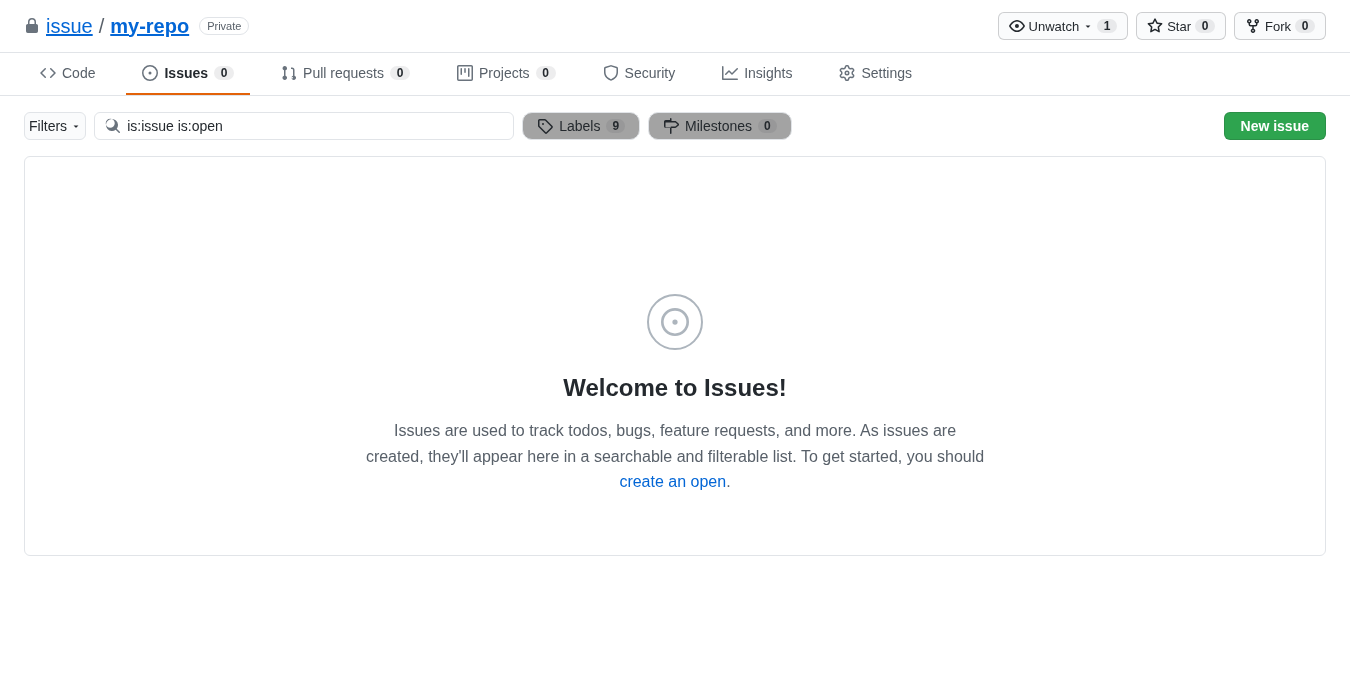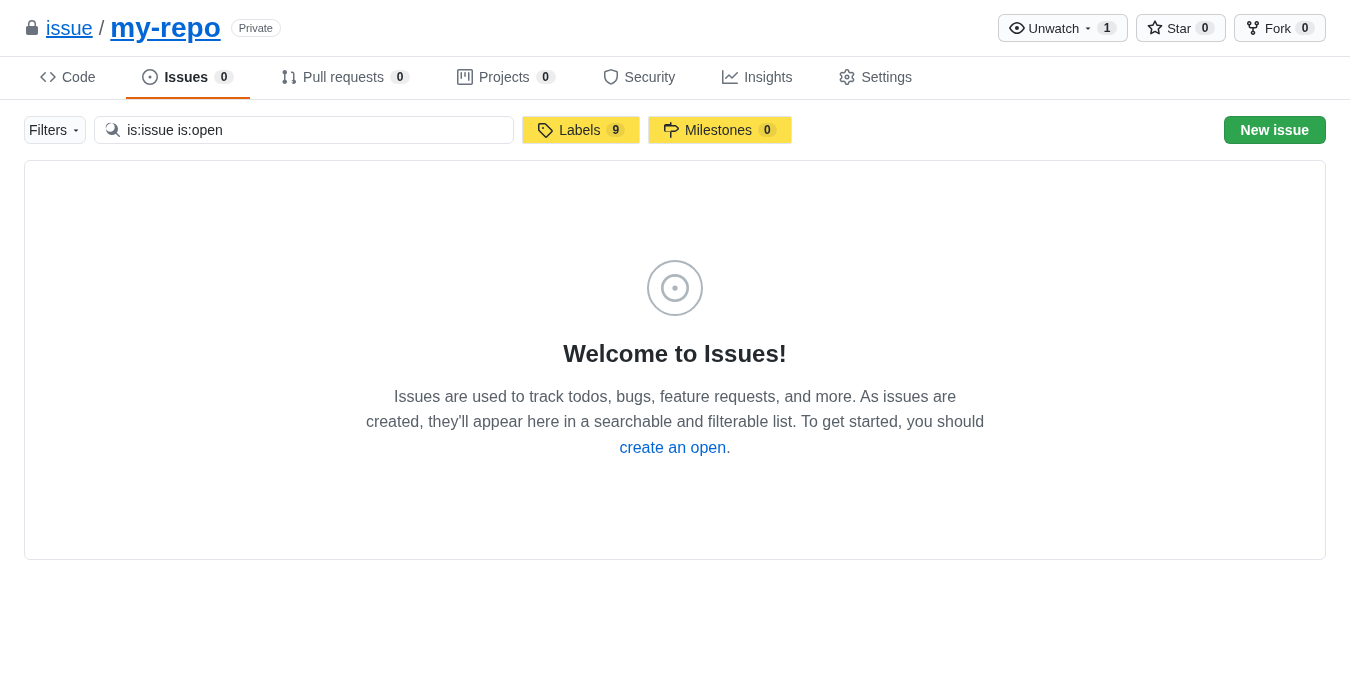--- a/index.html
+++ b/index.html
@@ -35,21 +35,21 @@
       font-size: 20px;
     }
     .repo-title .separator {
       color: #586069;
       font-weight: 300;
       font-size: 20px;
     }
     .repo-title .repo-name {
       color: #0366d6;
       font-weight: 600;
-      font-size: 28px;
+      font-size: 20px;
     }
     .private-badge {
       display: inline-block;
       padding: 2px 7px;
       font-size: 11px;
       font-weight: 500;
       color: #586069;
       border: 1px solid #e1e4e8;
       border-radius: 20px;
       margin-left: 4px;
@@ -165,23 +165,23 @@
       background: transparent;
     }
     .search-icon { color: #6a737d; font-size: 14px; }
     .labels-btn, .milestones-btn {
       display: flex;
       align-items: center;
       gap: 6px;
       padding: 5px 14px;
       font-size: 14px;
       color: #24292e;
-      background: #fde047;
+      background: #a3a3a3;
       border: 1px solid #e1e4e8;
-      border-radius: 2px;
+      border-radius: 10px;
       cursor: pointer;
       white-space: nowrap;
     }
     .label-count, .milestone-count {
       display: inline-block;
       padding: 0 6px;
       font-size: 12px;
       font-weight: 600;
       color: #24292e;
       background: rgba(27,31,35,0.08);
@@ -201,21 +201,21 @@
     }
 
     
     .issues-container {
       margin: 0 24px 24px 24px;
       border: 1px solid #e1e4e8;
       border-radius: 6px;
       background: #fff;
       min-height: 400px;
       display: flex;
-      align-items: center;
+      align-items: flex-end;
       justify-content: center;
     }
     .empty-state {
       display: flex;
       flex-direction: column;
       align-items: center;
       justify-content: center;
       padding: 60px 40px;
       text-align: center;
       max-width: 700px;

